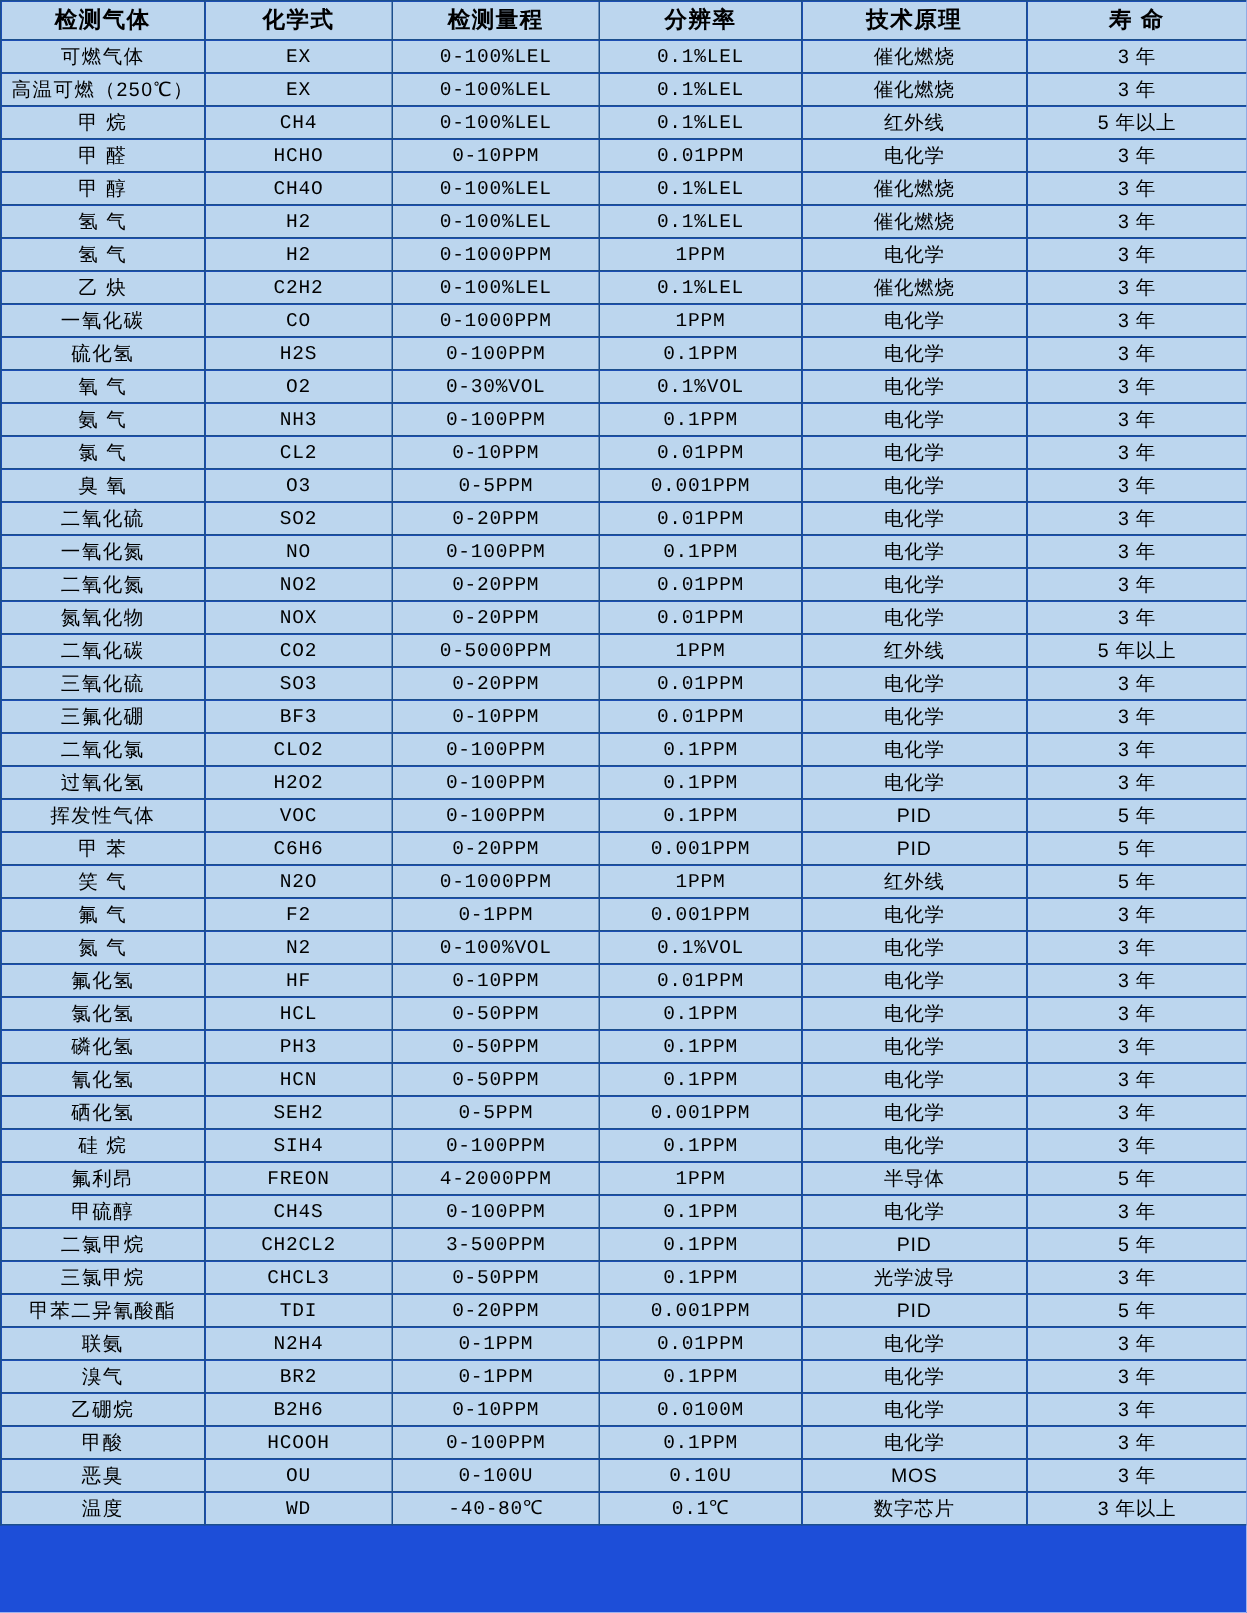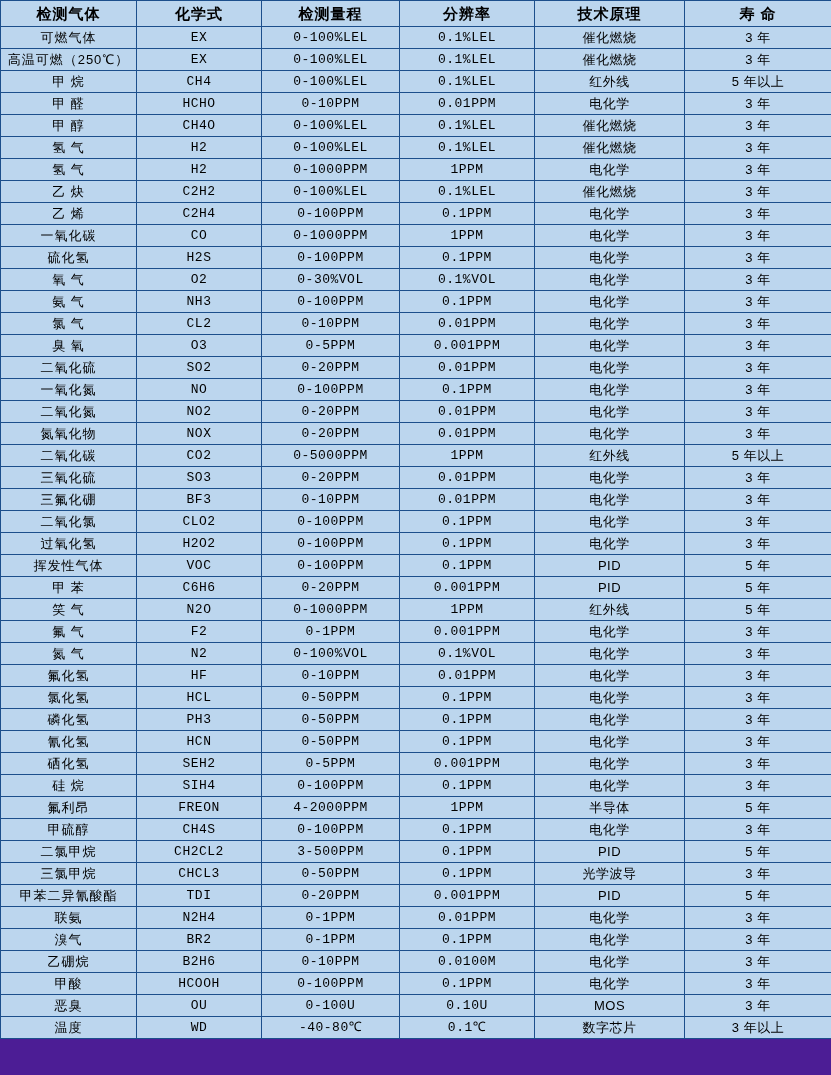--- a/index.html
+++ b/index.html
@@ -7,21 +7,21 @@
     padding: 0;
     background: #ffffff;
   }
   body {
     font-family: "Liberation Sans", sans-serif;
   }
   #sheet {
     width: 831px;
     height: 1075px;
     box-sizing: border-box;
-    background: #4c1d95;
+    background: #1d4ed8;
     overflow: hidden;
   }
   table.gas-table {
     width: 831px;
     border-collapse: collapse;
     table-layout: fixed;
   }
   table.gas-table td,
   table.gas-table th {
     border: 1px solid #1c4f8c;
@@ -153,28 +153,20 @@
         </tr>
         <tr>
           <td class="col-name">乙 炔</td>
           <td class="col-formula">C2H2</td>
           <td class="col-range">0-100%LEL</td>
           <td class="col-res">0.1%LEL</td>
           <td class="col-tech">催化燃烧</td>
           <td class="col-life">3 年</td>
         </tr>
         <tr>
-          <td class="col-name">乙 烯</td>
-          <td class="col-formula">C2H4</td>
-          <td class="col-range">0-100PPM</td>
-          <td class="col-res">0.1PPM</td>
-          <td class="col-tech">电化学</td>
-          <td class="col-life">3 年</td>
-        </tr>
-        <tr>
           <td class="col-name">一氧化碳</td>
           <td class="col-formula">CO</td>
           <td class="col-range">0-1000PPM</td>
           <td class="col-res">1PPM</td>
           <td class="col-tech">电化学</td>
           <td class="col-life">3 年</td>
         </tr>
         <tr>
           <td class="col-name">硫化氢</td>
           <td class="col-formula">H2S</td>

